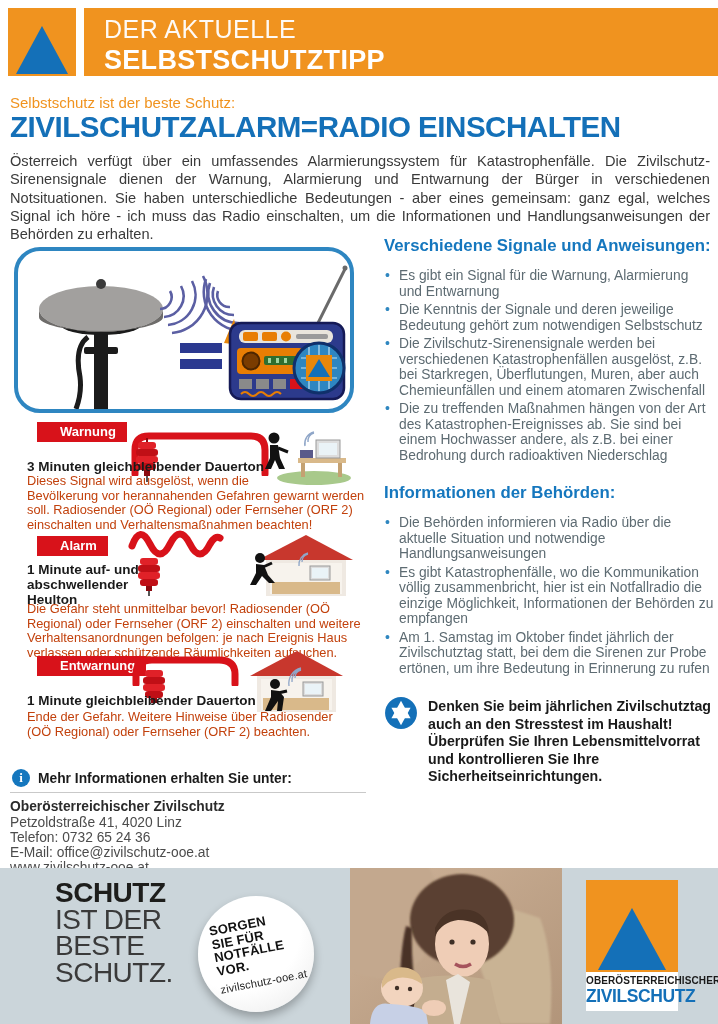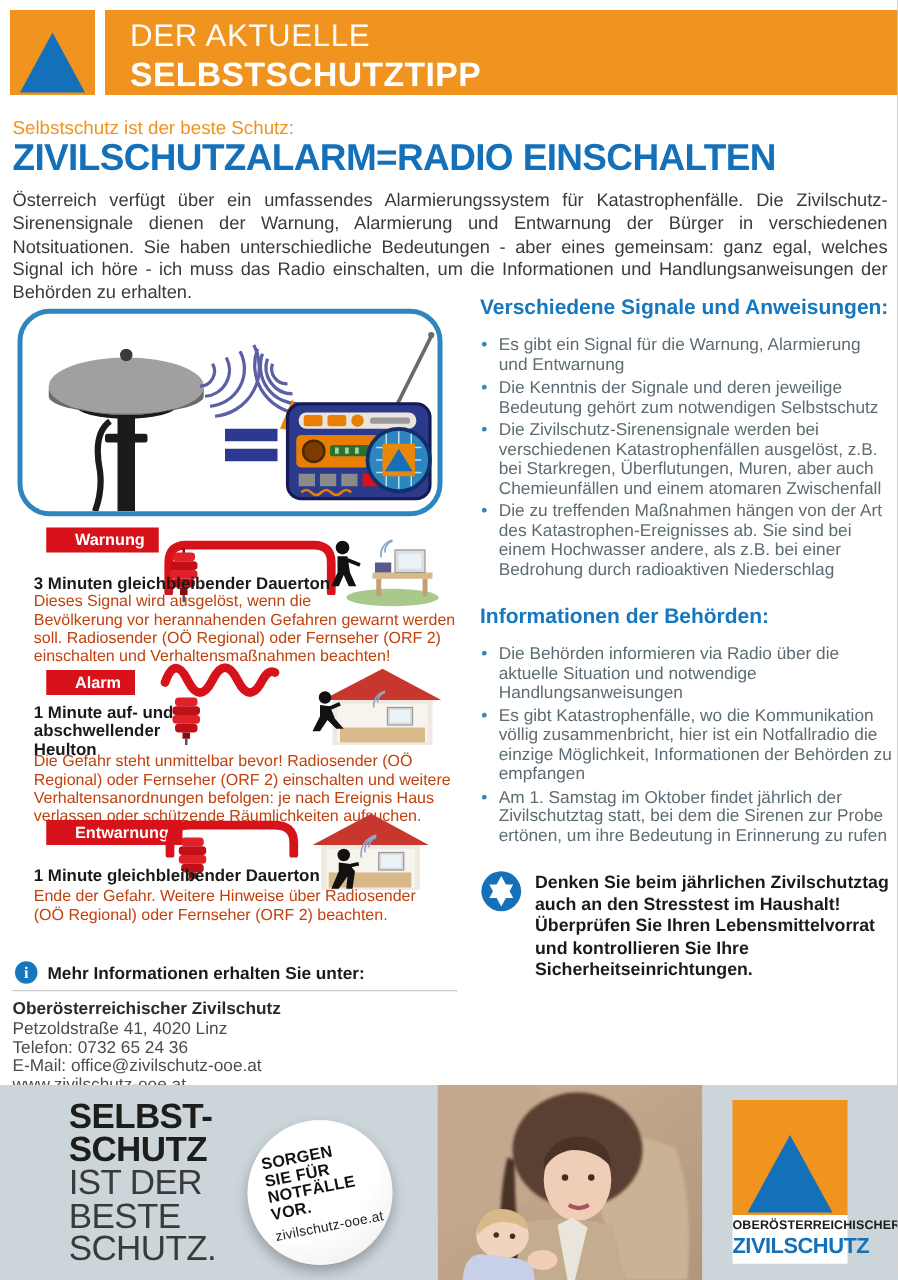--- a/index.html
+++ b/index.html
@@ -264,21 +264,20 @@
         <polygon points="32,9 50,42 14,42" fill="#fff"></polygon>
         <polygon points="32,55 14,22 50,22" fill="#fff"></polygon>
         <circle cx="32" cy="32" r="10" fill="#fff"></circle>
       </svg>
       <div class="tip-text">Denken Sie beim jährlichen Zivilschutztag auch an den Stresstest im Haushalt! Überprüfen Sie Ihren Lebensmittelvorrat und kontrollieren Sie Ihre Sicherheitseinrichtungen.</div>
     </div>
   </div>
 
   <div class="abs footer">
     <div class="slogan">
-      <div class="s-bold">SELBST-</div>
       <div class="s-bold">SCHUTZ</div>
       <div class="s-reg">IST DER</div>
       <div class="s-reg">BESTE</div>
       <div class="s-reg">SCHUTZ.</div>
     </div>
 
     <div class="badge">
       <div class="badge-inner">
         <div class="bl">SORGEN</div>
         <div class="bl">SIE FÜR</div>

